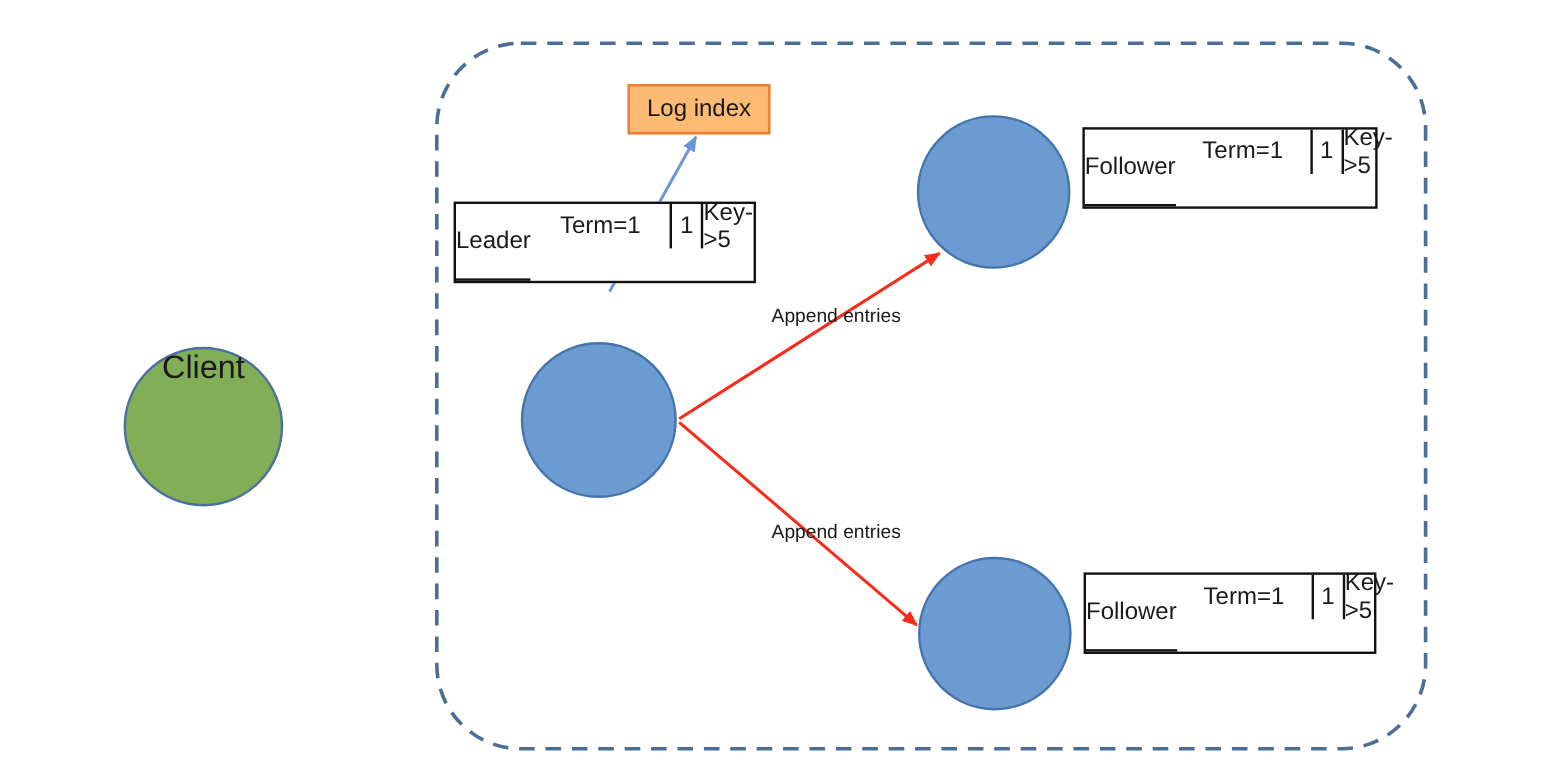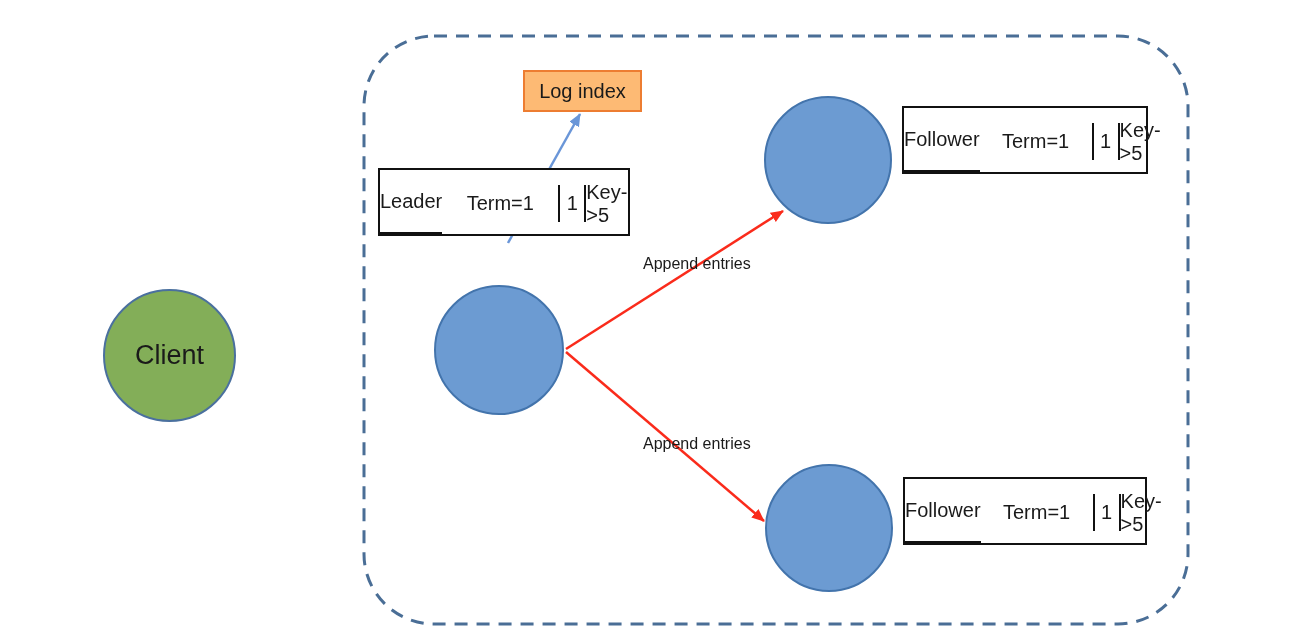--- a/index.html
+++ b/index.html
@@ -26,21 +26,20 @@
   .red-line   { stroke: var(--append_arrow, #FA2B1B); stroke-width: 2.5; }
   .blue-line  { stroke: var(--log_index_arrow, #6A96D8); stroke-width: 2.5; }
   .red-head   { fill: var(--append_arrow, #FA2B1B); }
   .blue-head  { fill: var(--log_index_arrow, #6A96D8); }
 
   .circle {
     position: absolute;
     border-radius: 50%;
     box-sizing: border-box;
     display: flex;
-    align-items: center;
     justify-content: center;
   }
   .client-circle {
     left: 103px; top: 289px; width: 133px; height: 133px;
     background: var(--client_fill, #83AE58);
     border: 2px solid var(--client_stroke, #4A709E);
     font-size: 27px;
   }
   .node-circle {
     background: var(--node_fill, #6C9BD2);
@@ -67,21 +66,21 @@
     background: #ffffff;
     display: flex;
     flex-direction: row;
   }
   .ntable-header {
     height: 62px;
     display: flex; align-items: center; justify-content: center;
     border-bottom: 2px solid var(--table_border, #111111);
     font-size: 20px;
   }
-  .ntable-row { display: flex; height: 37px; margin-top: 15px; }
+  .ntable-row { display: flex; height: 37px; }
   .ntable-row .cell {
     display: flex; align-items: center; justify-content: center;
     font-size: 20px;
     box-sizing: border-box;
   }
   .cell.term { width: 116px; }
   .cell.idx  { width: 28px; border-left: 2px solid var(--table_border, #111111); border-right: 2px solid var(--table_border, #111111); }
   .cell.val  { flex: 1; }
   .ft .cell.term { width: 112px; }
 

